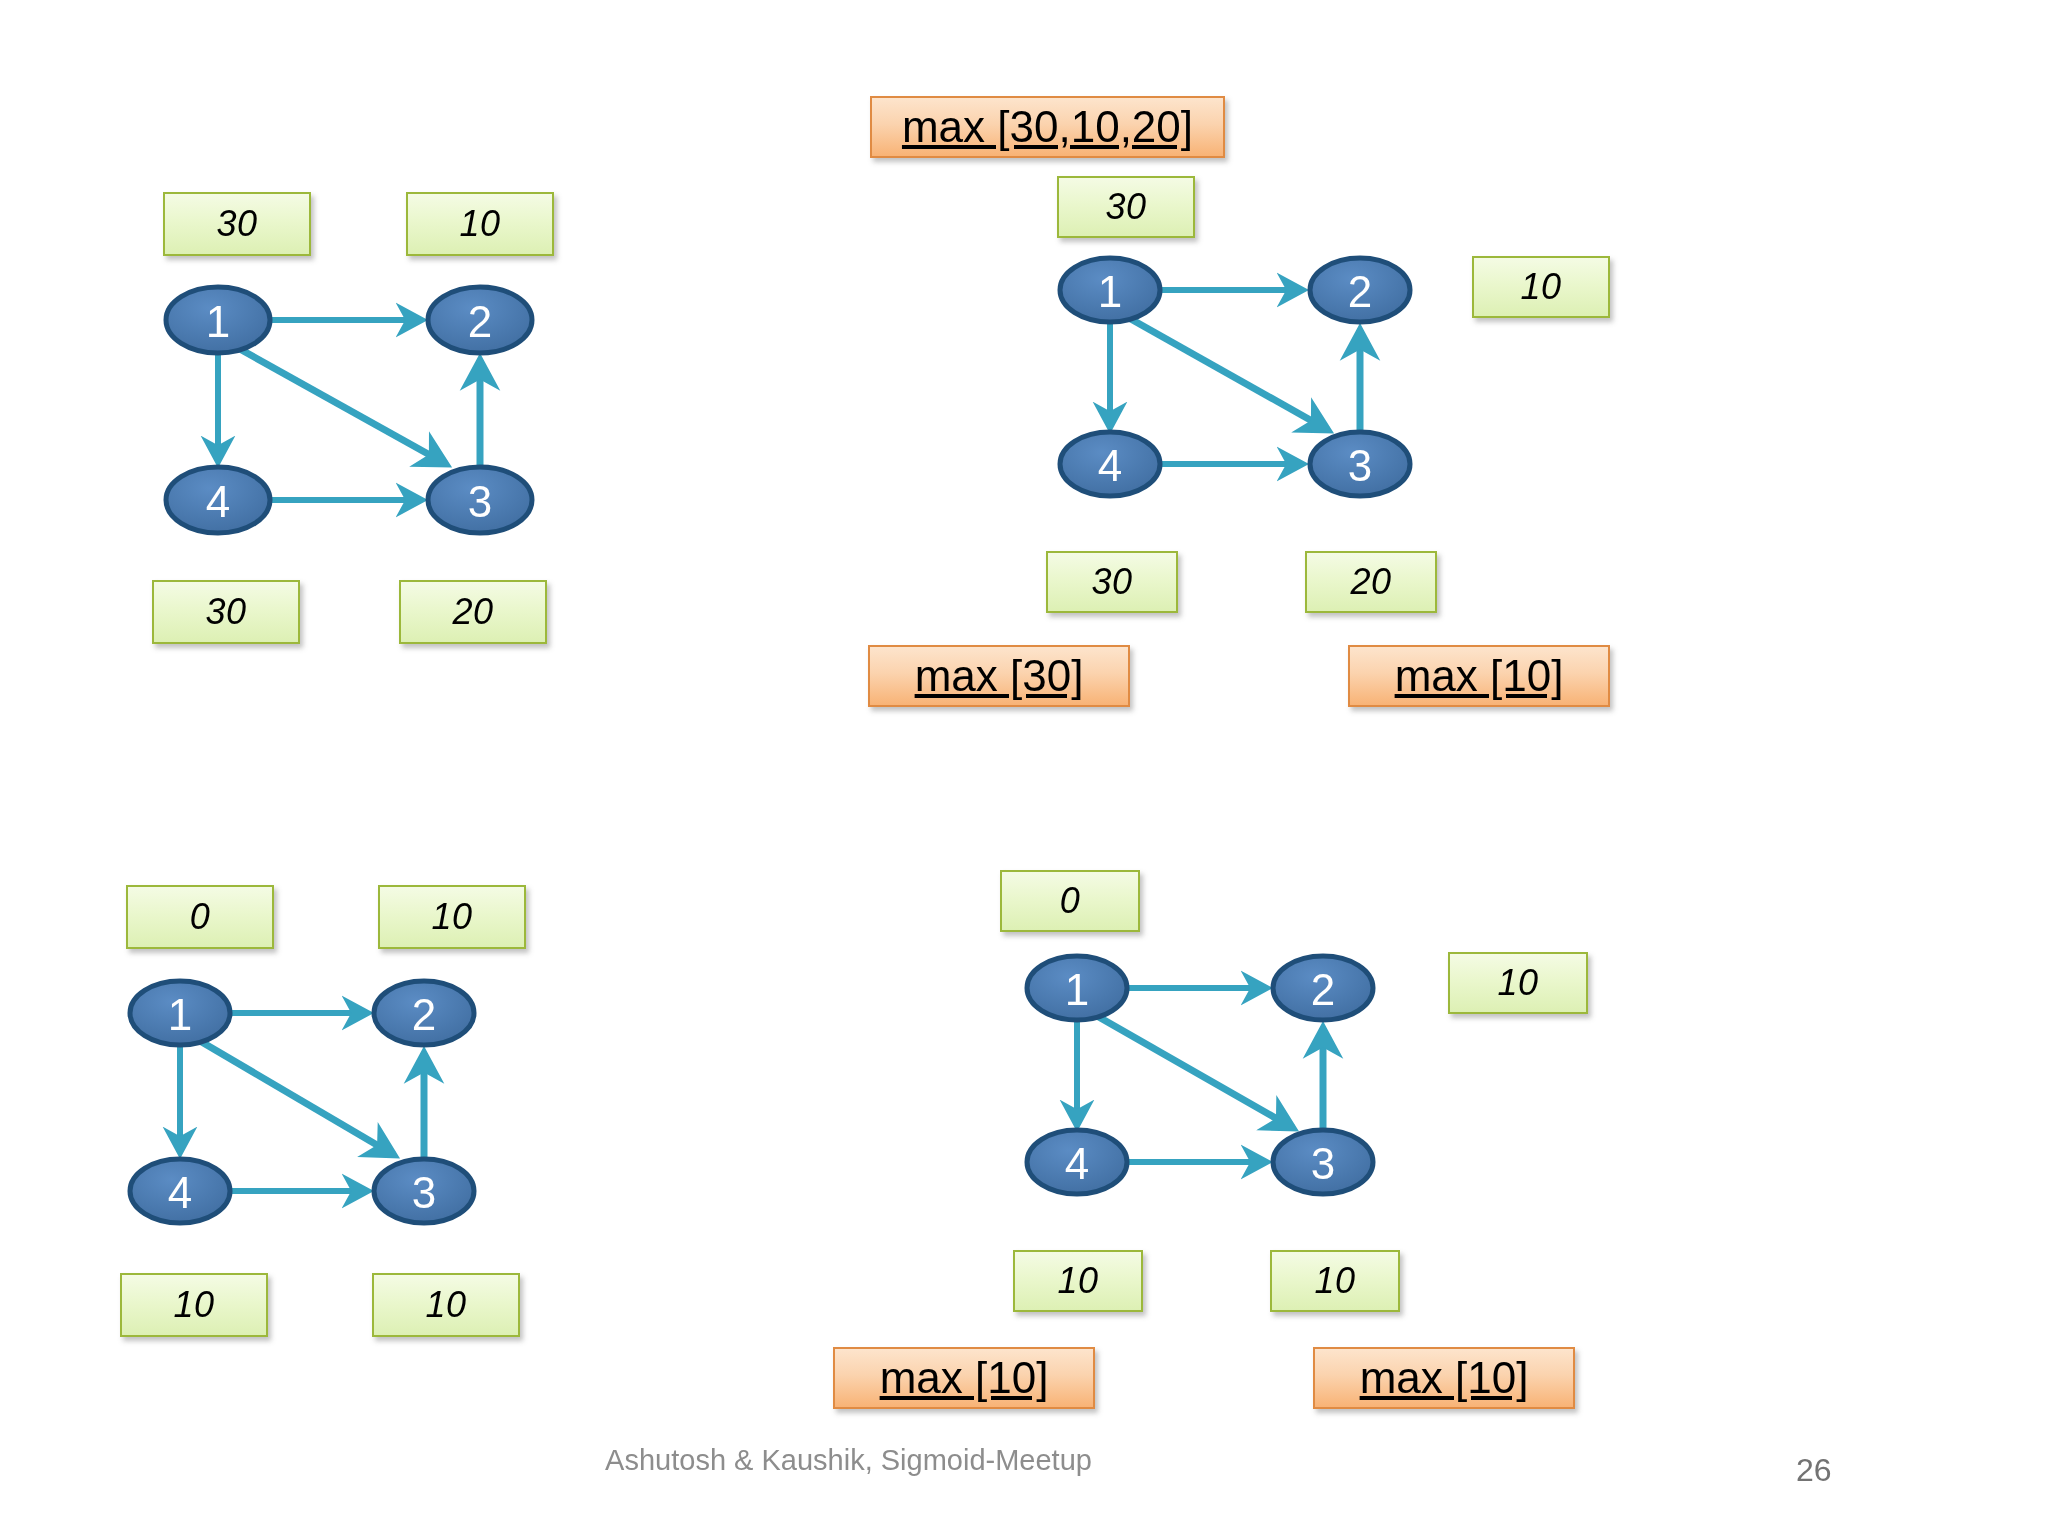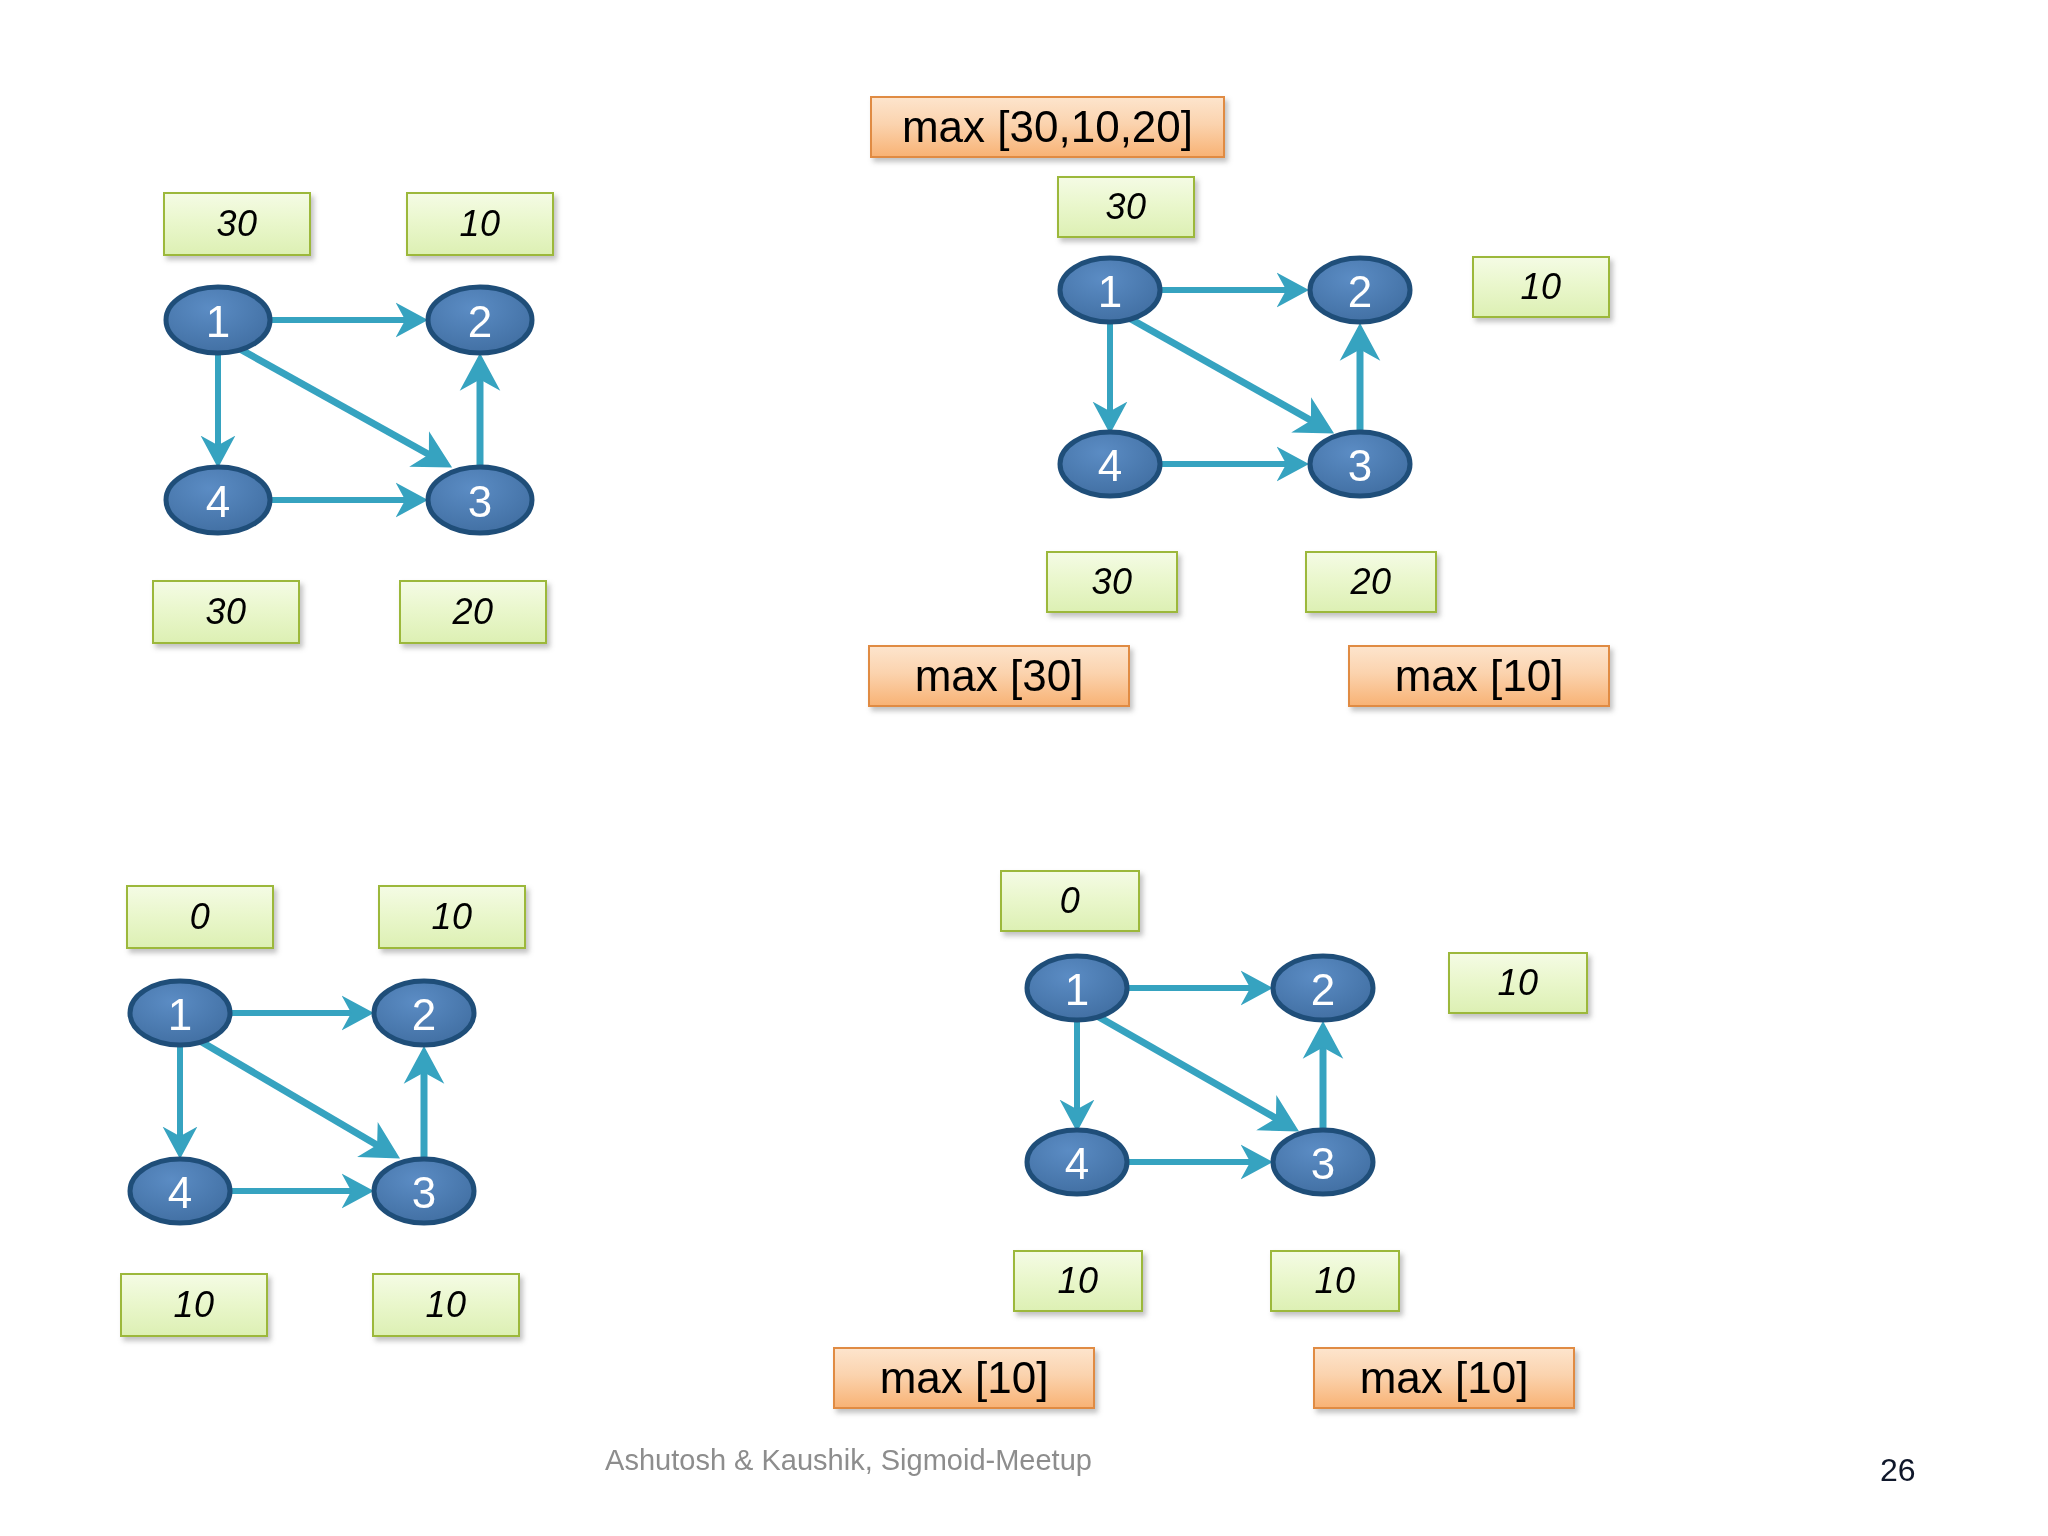--- a/index.html
+++ b/index.html
@@ -51,20 +51,21 @@
     border: 2px solid #e08b43;
     box-shadow: 3px 4px 5px rgba(80,80,80,0.35);
     display: flex;
     align-items: center;
     justify-content: center;
     color: #000000;
     font-family: "Liberation Sans", sans-serif;
     font-size: 44px;
     line-height: 1;
     white-space: nowrap;
+    text-decoration: underline;
   }
 
   
   .graph {
     position: absolute;
   }
   .graph svg {
     display: block;
     overflow: visible;
   }
@@ -86,23 +87,23 @@
     text-align: center;
     color: #8d8d8d;
     font-family: "Liberation Sans", sans-serif;
     font-size: 29px;
     line-height: 1.38;
   }
   .footer div { display: block; }
 
   .page-num {
     position: absolute;
-    left: 1880px;
+    left: 1796px;
     top: 1452px;
-    color: #0f172a;
+    color: #737373;
     font-family: "Liberation Sans", sans-serif;
     font-size: 32px;
   }
 </style>
 </head>
 <body>
 
 <div class="slide">
 
   <div>

